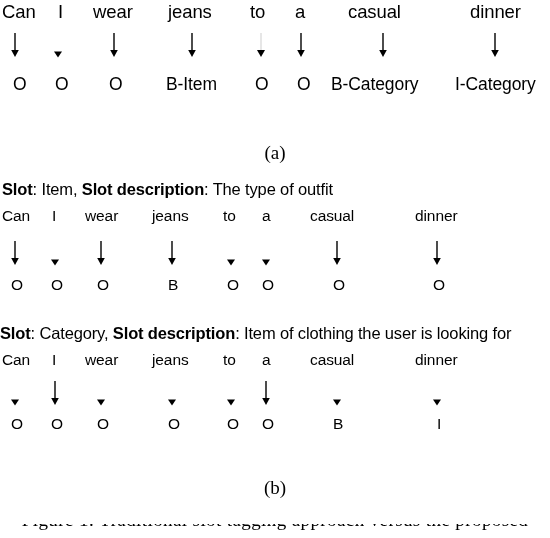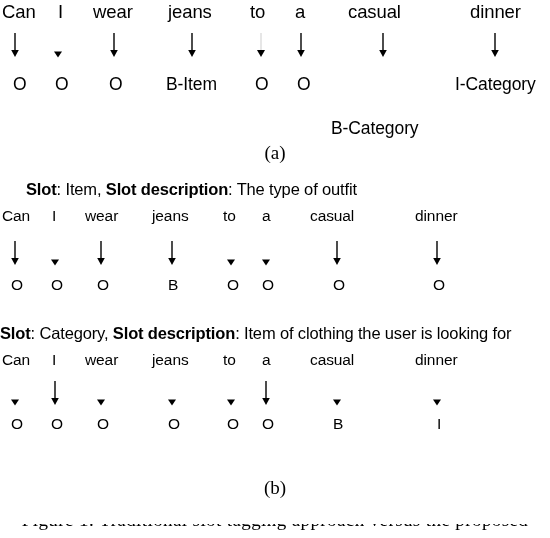--- a/index.html
+++ b/index.html
@@ -157,29 +157,29 @@
           </svg>
         </div>
       </div>
     <div>
         <div class="tok a-label" style="left: 13px; top: 76px;">O</div>
         <div class="tok a-label" style="left: 55px; top: 76px;">O</div>
         <div class="tok a-label" style="left: 109px; top: 76px;">O</div>
         <div class="tok a-label" style="left: 166px; top: 76px;">B-Item</div>
         <div class="tok a-label" style="left: 255px; top: 76px;">O</div>
         <div class="tok a-label" style="left: 297px; top: 76px;">O</div>
-        <div class="tok a-label" style="left: 331px; top: 76px; margin-top: 44px;">B-Category</div>
+        <div class="tok a-label" style="left: 331px; top: 76px;">B-Category</div>
         <div class="tok a-label" style="left: 455px; top: 76px;">I-Category</div>
       </div>
     <div class="caption" style="top: 143px;">(a)</div>
   </div>
 
   <div>
     <div>
-        <div class="tok b-head" style="left: 2px; top: 181px; margin-left: 24px;"><b>Slot</b><span>: Item, </span><b>Slot description</b><span>: The type of outfit</span></div>
+        <div class="tok b-head" style="left: 2px; top: 181px;"><b>Slot</b><span>: Item, </span><b>Slot description</b><span>: The type of outfit</span></div>
         <div class="tok b-word" style="left: 2px; top: 208px;">Can</div>
         <div class="arrow" style="left: 8px; top: 241px;">
           <svg width="14" height="27" viewBox="0 0 14 27">
             <line x1="7" y1="0" x2="7" y2="19" stroke="#000" stroke-width="1.4"></line>
             <path d="M3.2 17 L10.8 17 L7 24 Z" fill="#000"></path>
           </svg>
         </div>
         <div class="tok b-word" style="left: 52px; top: 208px;">I</div>
         <div class="arrow" style="left: 48px; top: 258px;">
           <svg width="14" height="10" viewBox="0 0 14 10">

